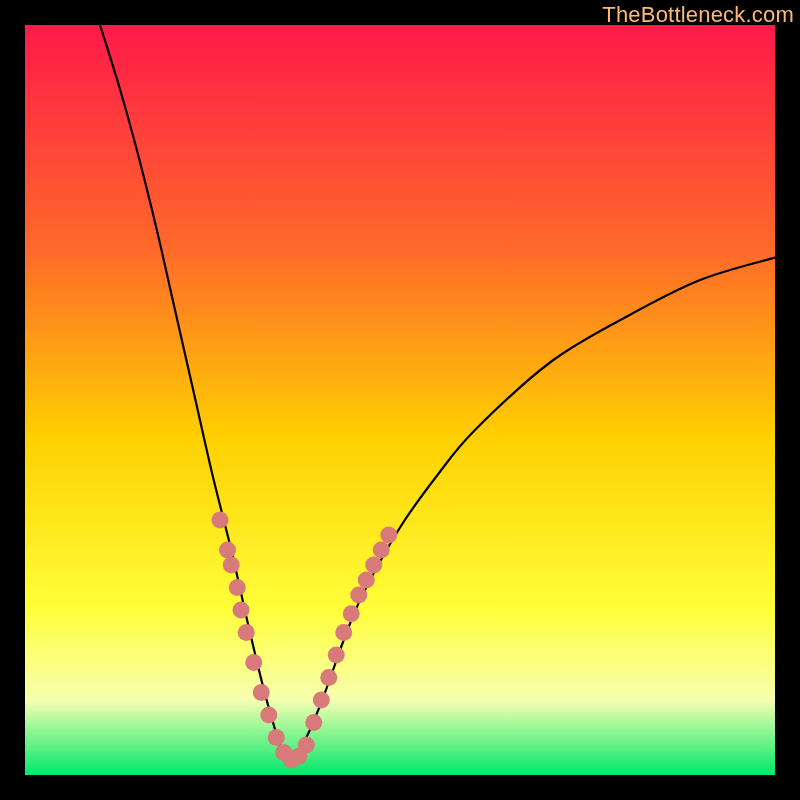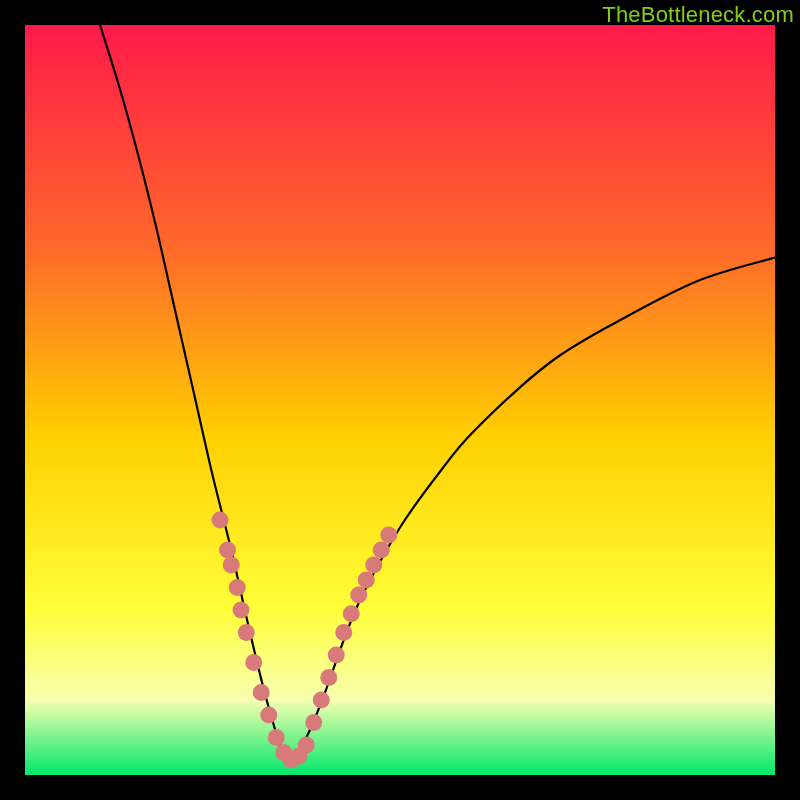--- a/index.html
+++ b/index.html
@@ -27,21 +27,21 @@
     position: absolute;
     left: 0; top: 0; right: 0; bottom: 0;
     pointer-events: none;
   }
   .watermark {
     position: absolute;
     top: 2px;
     right: 6px;
     font-size: 22px;
     font-weight: 500;
-    color: #84cc16;
+    color: #fdba74;
     letter-spacing: 0.2px;
   }
 </style>
 </head>
 <body>
 
 <div class="watermark">TheBottleneck.com</div>
 
 <div class="frame">
 

